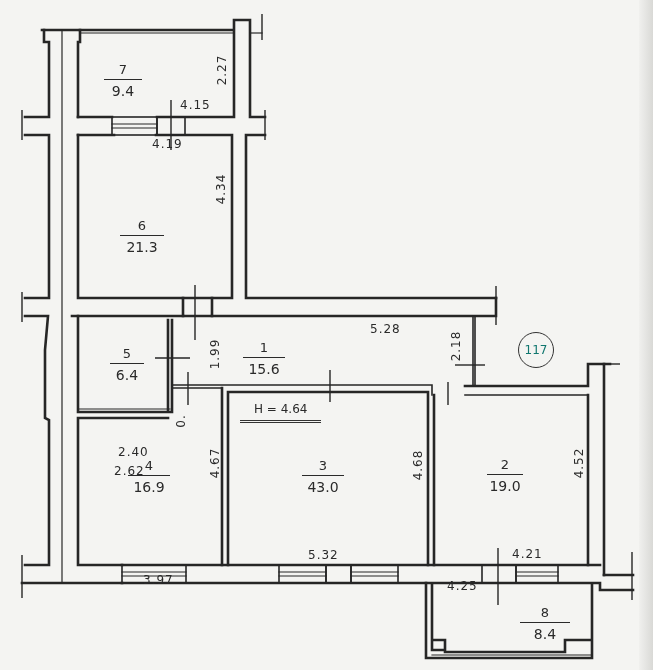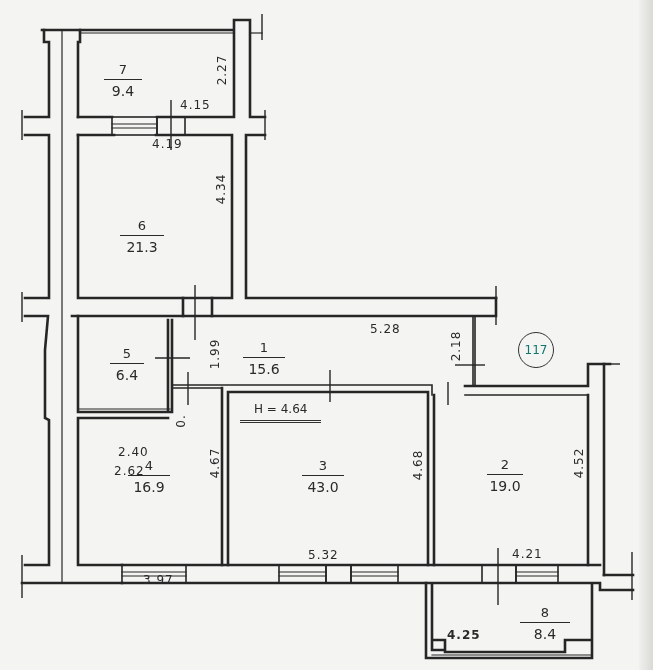--- a/index.html
+++ b/index.html
@@ -159,13 +159,13 @@
 <div class="lbl rot" style="left:441px; top:340px;">2.18</div>
 <div class="lbl" style="left:118px; top:398px;margin-top:48px;">2.40</div>
 <div class="lbl" style="left:114px; top:425px;margin-top:40px;">2.62</div>
 <div class="lbl rot" style="left:174px; top:415px;">0.</div>
 <div class="lbl rot" style="left:200px; top:457px;">4.67</div>
 <div class="lbl rot" style="left:403px; top:459px;">4.68</div>
 <div class="lbl rot" style="left:564px; top:457px;">4.52</div>
 <div class="lbl" style="left:143px; top:546px;margin-top:28px;">3.97</div>
 <div class="lbl" style="left:308px; top:549px;">5.32</div>
 <div class="lbl" style="left:512px; top:548px;">4.21</div>
-<div class="lbl" style="left:447px; top:629px;font-weight:bold;">4.25</div>
+<div class="lbl" style="left:447px; top:580px;">4.25</div>
 
 </body></html>

